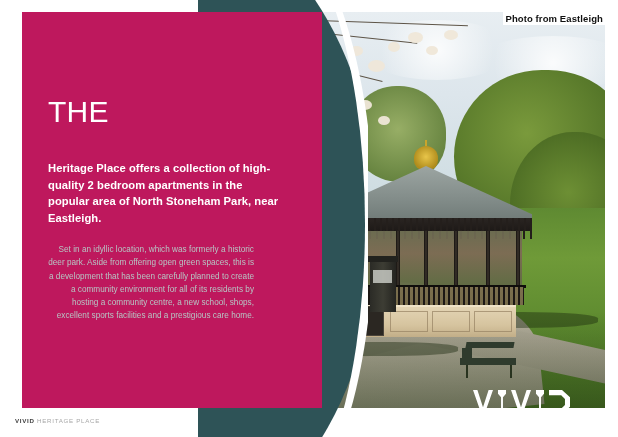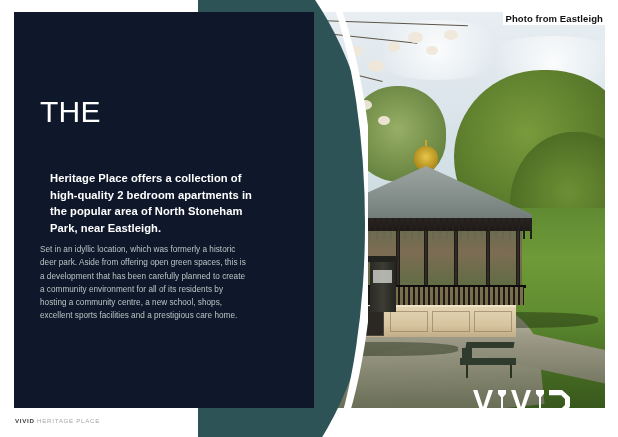--- a/index.html
+++ b/index.html
@@ -179,37 +179,37 @@
     box-sizing:border-box;
   }
   .curve-fill{
     position:absolute;left:-260px;top:-96px;width:440px;height:640px;
     border-radius:50%;
     background:#2e5357;
   }
 
   
   .panel{
-    position:absolute;left:14px;top:12px;width:300px;height:396px;
-    background:#0f172a;overflow:hidden;
+    position:absolute;left:22px;top:12px;width:300px;height:396px;
+    background:#be185d;overflow:hidden;
   }
   .panel-inner{position:absolute;left:26px;top:0;width:250px;}
 
   .title{
     color:#ffffff;font-size:30px;line-height:1.06;font-weight:400;
     letter-spacing:.2px;margin:0;
   }
   .title .l2{display:block;}
   .subhead{
     color:#ffffff;font-size:11.2px;line-height:1.48;font-weight:700;
-    margin:10px;letter-spacing:.05px;
+    margin:0;letter-spacing:.05px;
   }
   .body{
     color:#b7c6c5;font-size:8.2px;line-height:1.62;font-weight:400;
-    margin:0;letter-spacing:.02px;
+    margin:0;letter-spacing:.02px;text-align:right;
   }
 
   
   .caption{
     position:absolute;right:13px;top:12px;
     color:#111111;font-size:9.5px;font-weight:700;letter-spacing:.1px;
     background:#ffffff;padding:1px 2px;z-index:30;
   }
 
   

